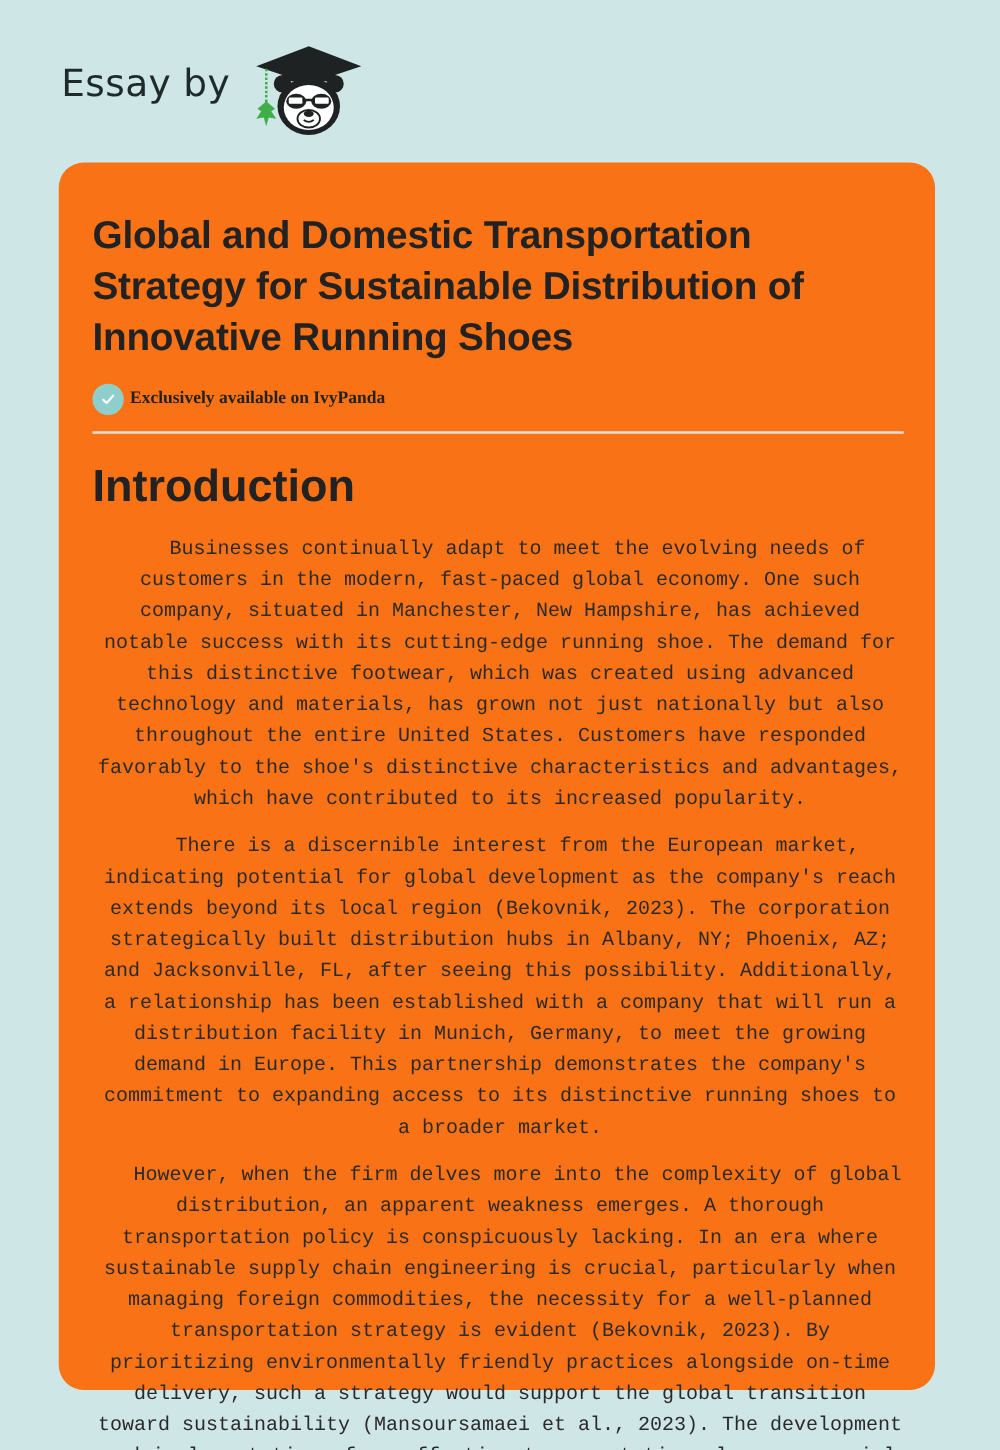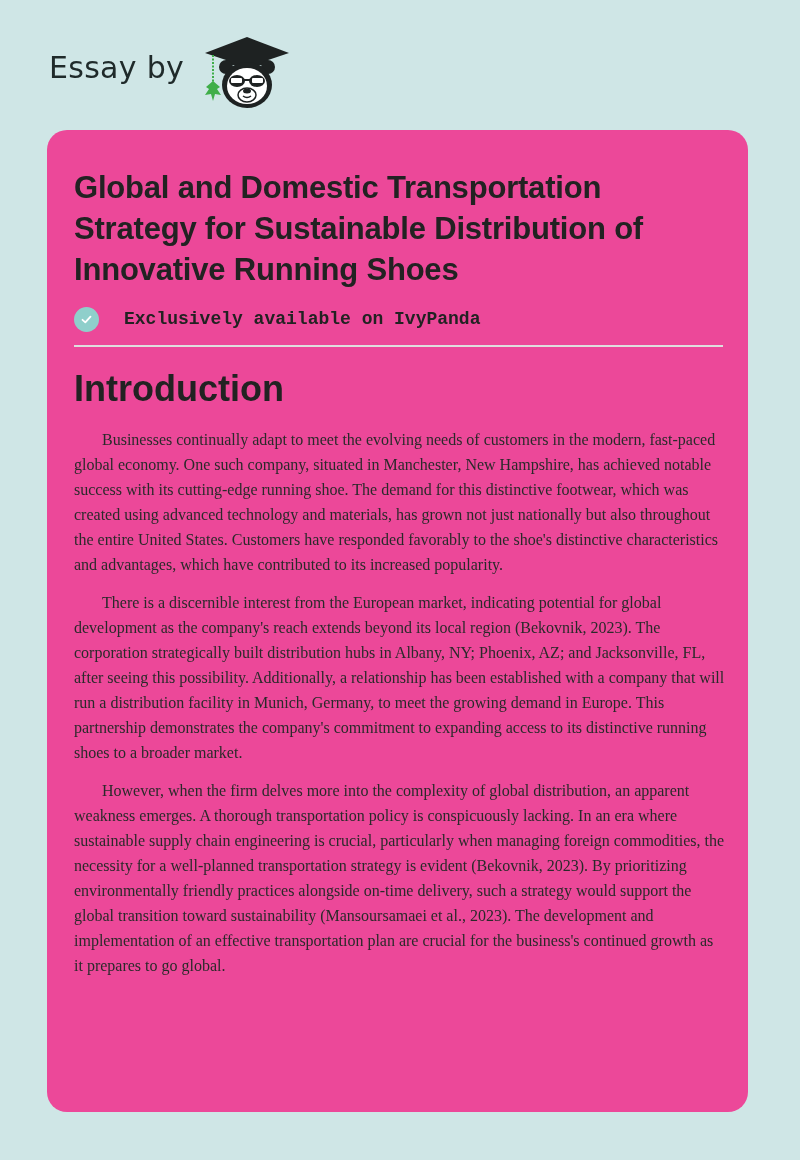--- a/index.html
+++ b/index.html
@@ -42,21 +42,21 @@
       font-size: 14px;
       vertical-align: top;
       position: relative;
       top: -4px;
       margin-left: 1px;
     }
     .card {
       position: absolute;
       left: 47px; top: 130px;
       width: 701px; height: 982px;
-      background: #ec4899;
+      background: #f97316;
       border-radius: 20px;
     }
     .title {
       position: absolute;
       left: 27px; top: 37px;
       width: 650px;
       font-family: "Liberation Sans", sans-serif;
       font-weight: bold;
       font-size: 31px;
       line-height: 41px;
@@ -73,25 +73,24 @@
     .badge-check {
       width: 25px; height: 25px;
       border-radius: 50%;
       background: #8fcfcb;
       display: flex;
       align-items: center;
       justify-content: center;
       margin-right: 5px;
     }
     .badge-text {
-      font-family: Liberation Mono, monospace;
+      font-family: Liberation Serif, serif;
       font-weight: bold;
-      font-size: 18px;
+      font-size: 14px;
       color: #222;
-      margin-left: 20px;
     }
     .divider {
       position: absolute;
       left: 27px; top: 215px;
       width: 649px; height: 2px;
       background: #dedede;
     }
     .section-title {
       position: absolute;
       left: 27px; top: 238px;
@@ -99,26 +98,27 @@
       font-weight: bold;
       font-size: 36px;
       color: #222;
     }
     .body-text {
       position: absolute;
       left: 27px; top: 297px;
       width: 652px;
     }
     .body-text p {
-      font-family: Liberation Serif, serif;
+      font-family: Liberation Mono, monospace;
       font-size: 16px;
       line-height: 25px;
       color: #2a2a2a;
       text-indent: 28px;
       margin-bottom: 13px;
+      text-align: center;
     }
   </style>
 </head>
 <body>
 
 <div class="header">
   <div class="essay-by">Essay by</div>
   <div class="logo-icon">
     <svg width="90" height="75" viewBox="0 0 90 75">
 

